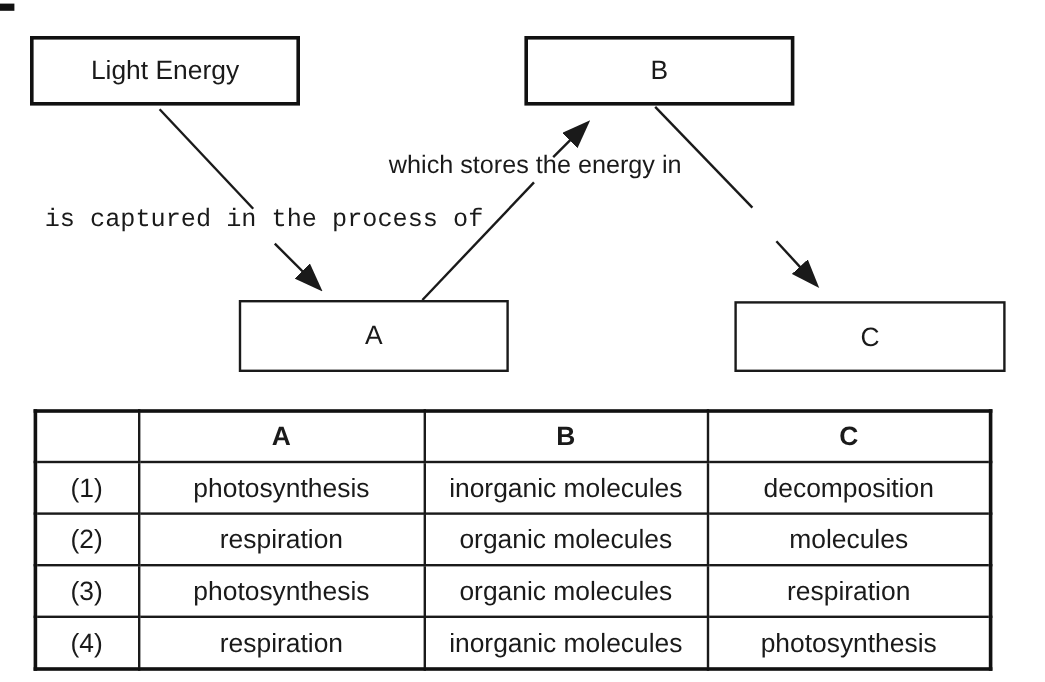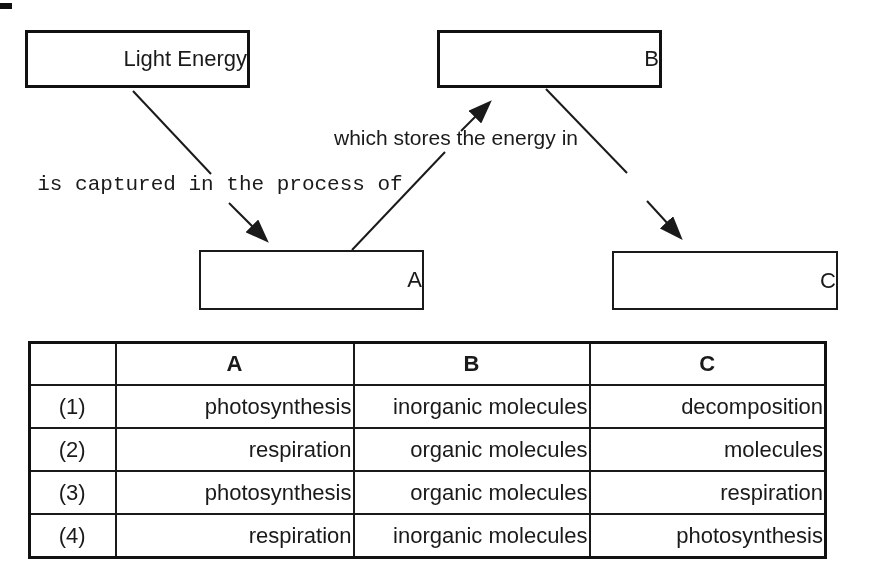--- a/index.html
+++ b/index.html
@@ -32,21 +32,21 @@
   .arrow-layer line {
     stroke: #1a1a1a;
     stroke-width: 2;
   }
   .box {
     position: absolute;
     box-sizing: border-box;
     background: #ffffff;
     display: flex;
     align-items: center;
-    justify-content: flex-end;
+    justify-content: center;
     font-size: 22px;
   }
   .box-thick { border: 3px solid #111111; }
   .box-thin  { border: 2px solid #1a1a1a; }
   .edge-label {
     position: absolute;
     transform: translate(-50%, -50%);
     white-space: nowrap;
     font-size: 21px;
     background: transparent;
@@ -66,21 +66,21 @@
     white-space: nowrap;
   }
   .answer-table { border: 3px solid #111111; }
   .answer-table th {
     height: 38px;
     font-weight: bold;
     text-align: center;
   }
   .answer-table td {
     height: 39px;
-    text-align: right;
+    text-align: center;
   }
   .answer-table td.num-cell {
     text-align: center;
     padding-left: 0;
   }
 </style>
 </head>
 <body>
 
 <div class="stage">
@@ -112,21 +112,21 @@
   <div class="box box-thin" style="left:199px; top:250px; width:225px; height:60px;">
     <span>A</span>
   </div>
 
   <div class="box box-thin" style="left:612px; top:251px; width:226px; height:59px;">
     <span>C</span>
   </div>
 
   <div class="edge-label" style="left:220px; top:184px;font-family:Liberation Mono, monospace;">is captured in the process of</div>
 
-  <div class="edge-label" style="left:456px; top:138px;">which stores the energy in</div>
+  <div class="edge-label" style="left:446px; top:138px;">which stores the energy in</div>
 
 
   <table class="answer-table">
     <colgroup>
       <col style="width:86px">
       <col style="width:238px">
       <col style="width:236px">
       <col style="width:236px">
     </colgroup>
     <thead>

